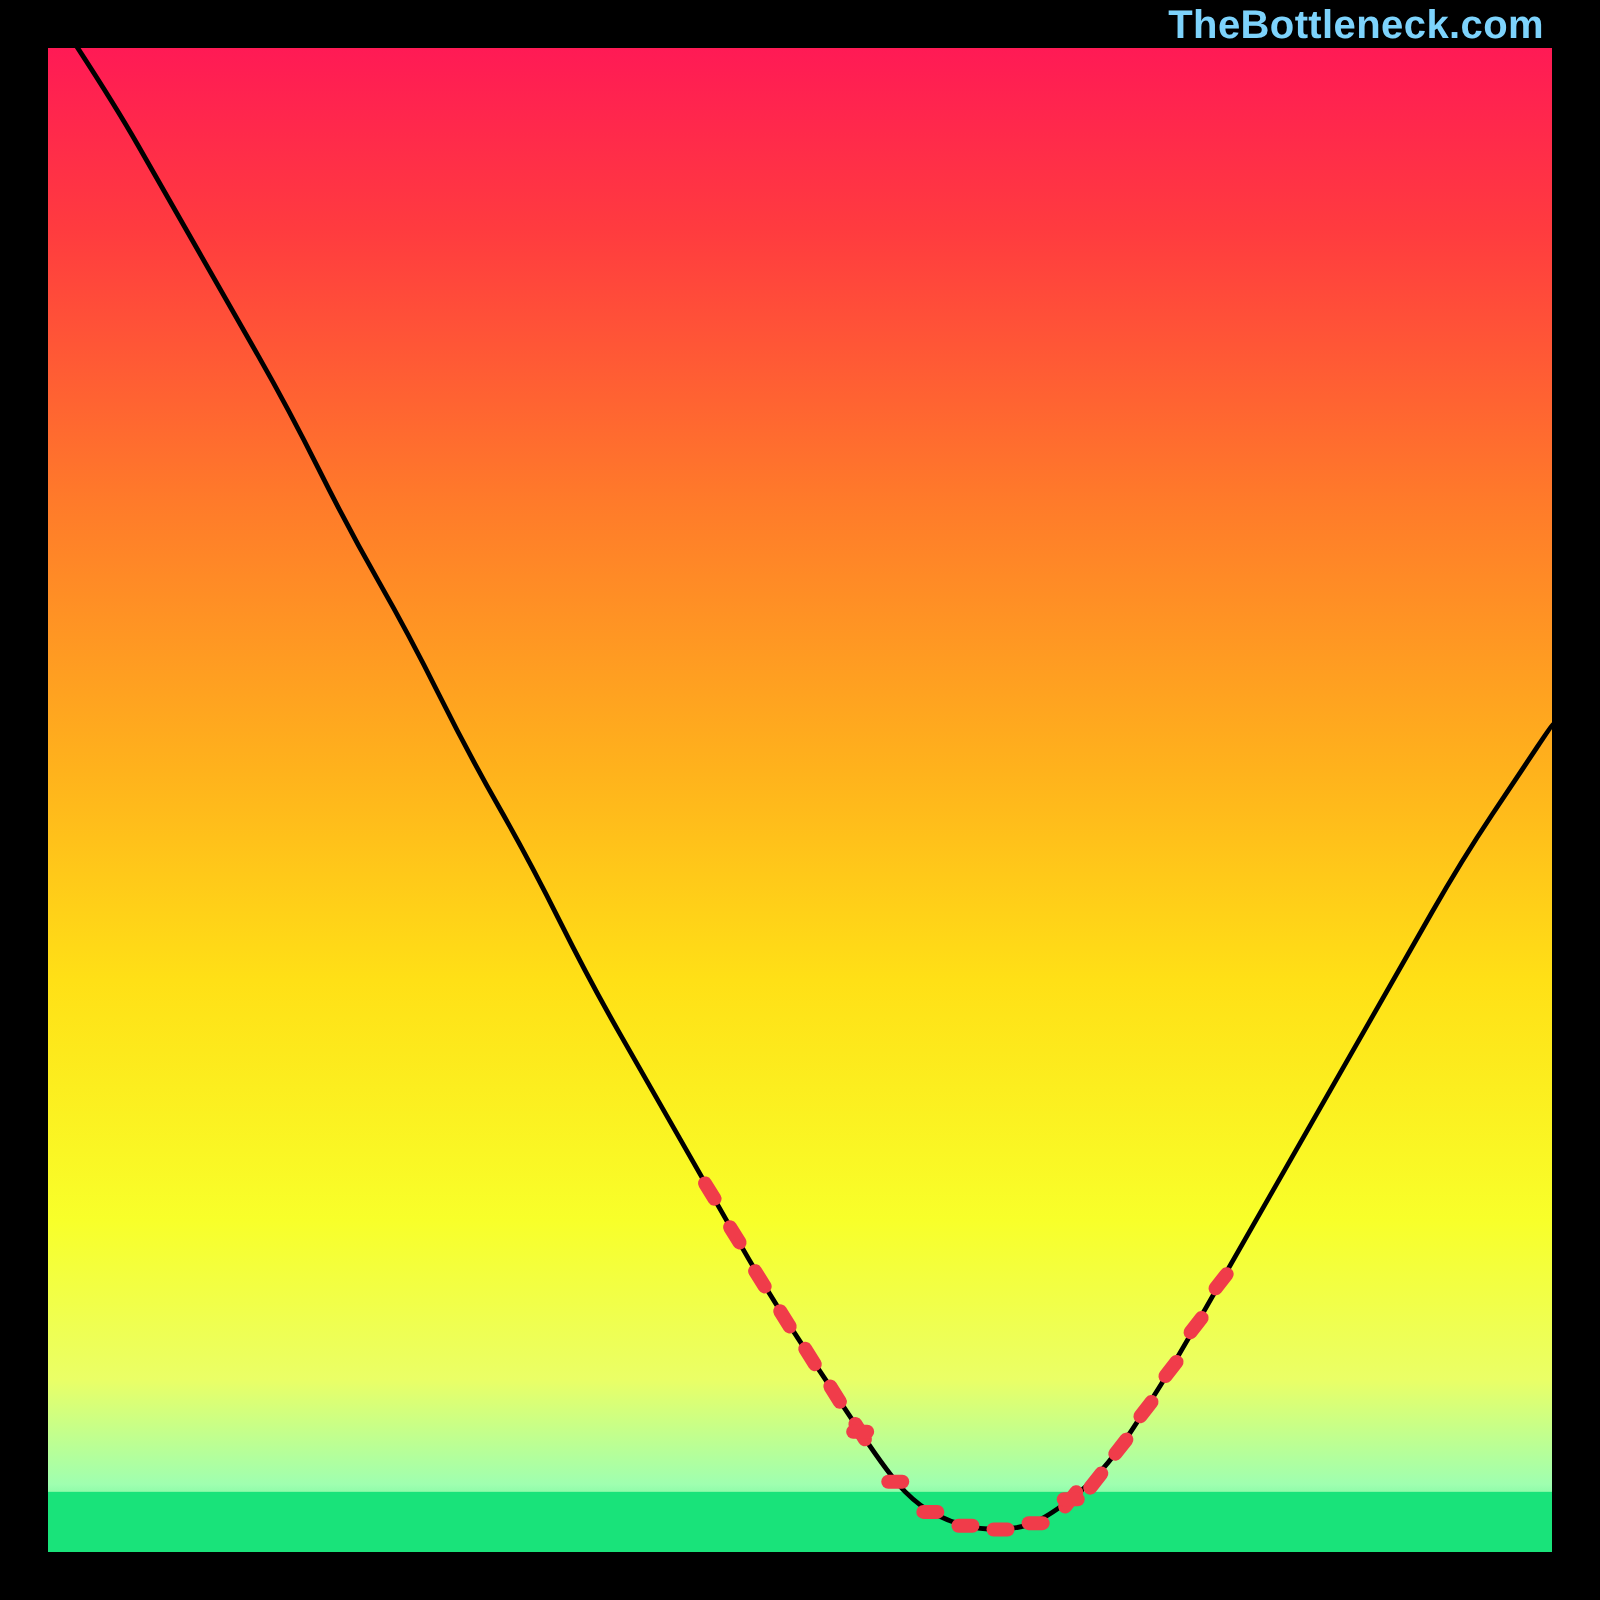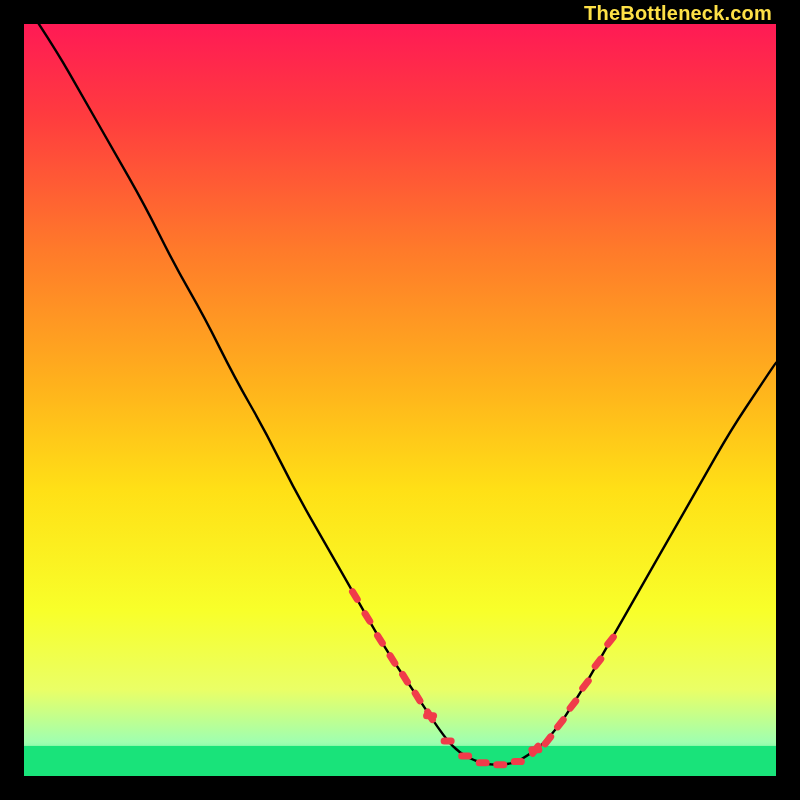--- a/index.html
+++ b/index.html
@@ -16,21 +16,21 @@
     left: 24px;
     top: 24px;
     width: 752px;
     height: 752px;
     background: #000;
   }
   .watermark {
     position: absolute;
     top: 2px;
     right: 28px;
-    color: #fde047;
+    color: #7dd3fc;
     font-size: 20px;
     font-weight: 600;
     letter-spacing: 0.2px;
     user-select: none;
   }
   svg { display: block; }
 </style>
 </head>
 <body>
 

